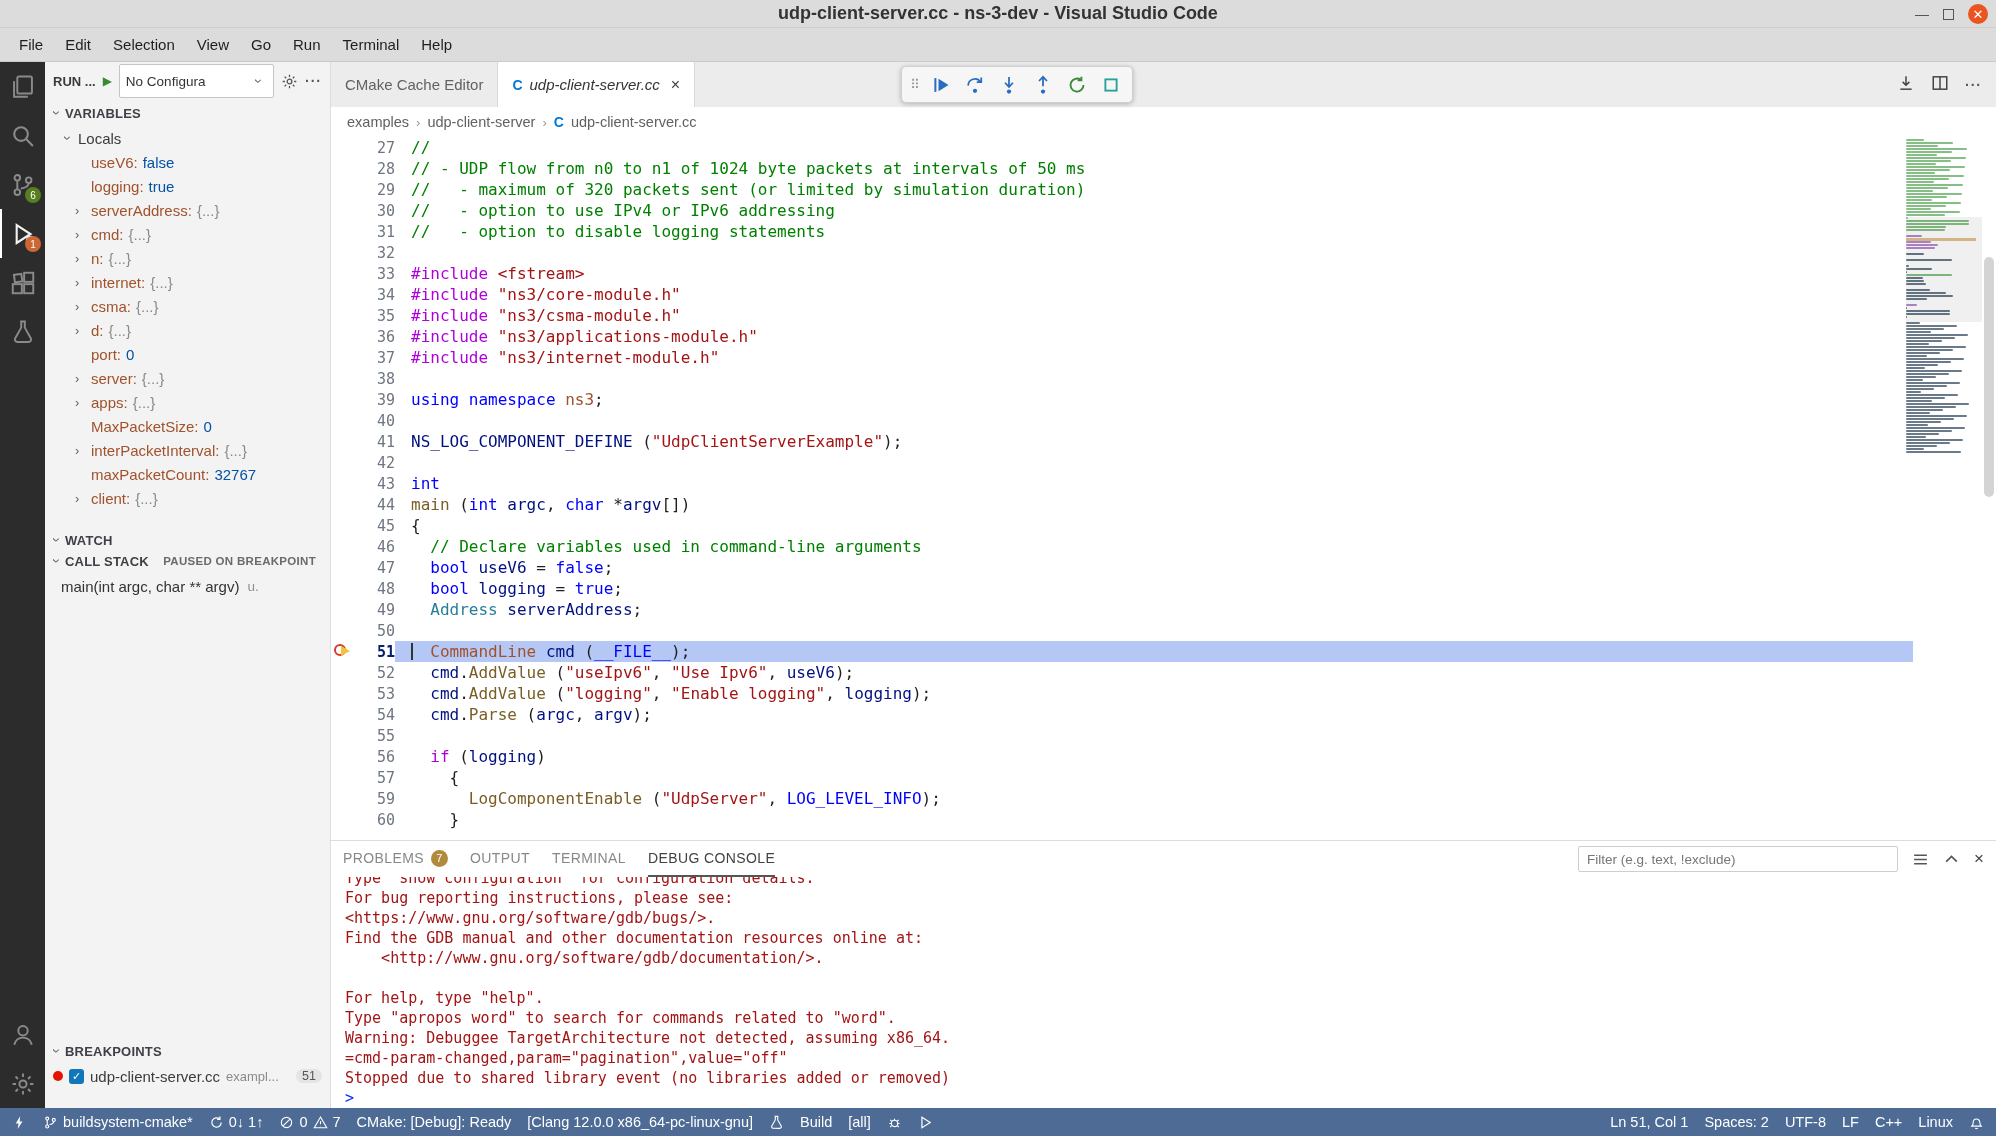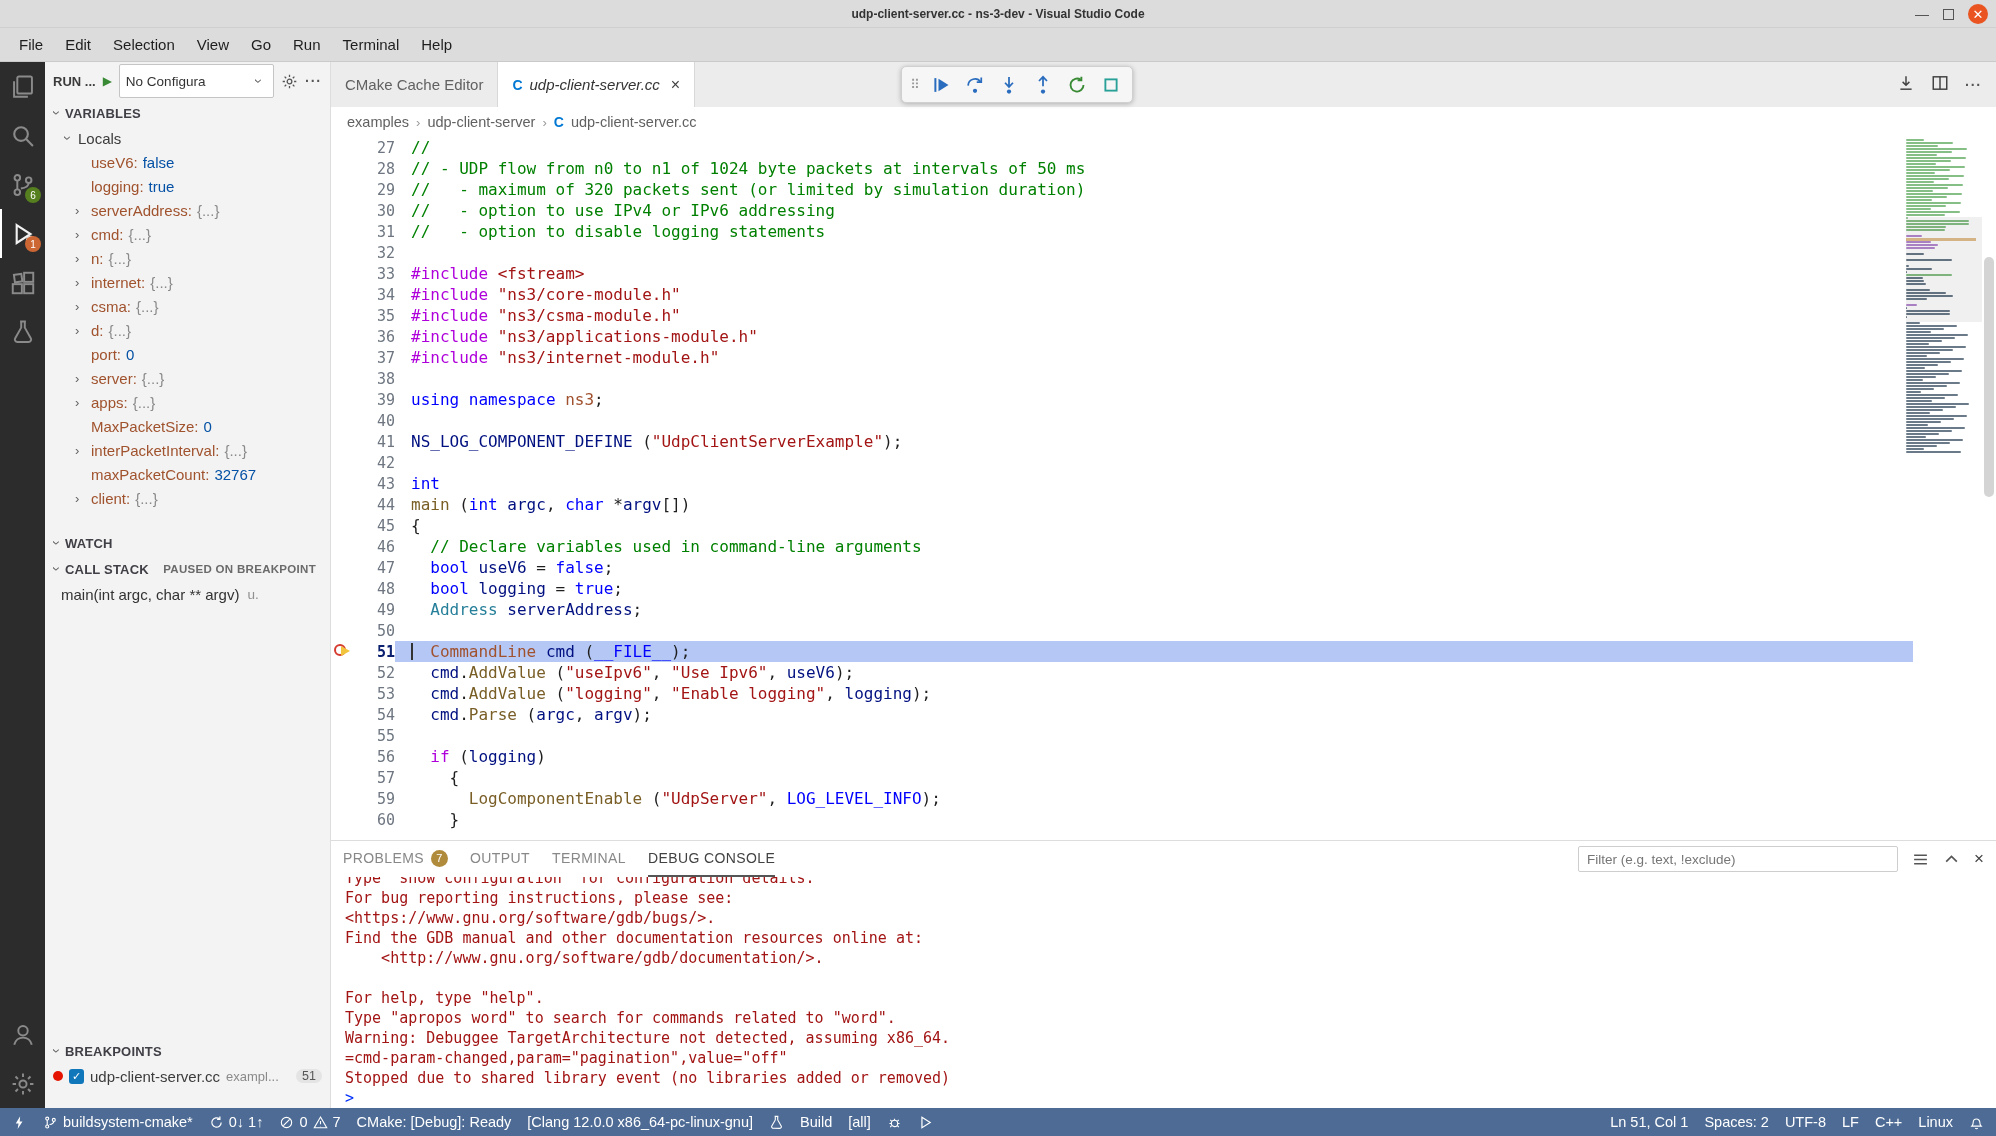--- a/index.html
+++ b/index.html
@@ -1,21 +1,21 @@
 <!DOCTYPE html>
 <html><head>
 <meta charset="utf-8">
 <style>
   * { margin:0; padding:0; box-sizing:border-box; }
   html,body { width:1996px; height:1136px; overflow:hidden; font-family:"Liberation Sans",sans-serif; }
   .app { width:1996px; height:1136px; display:flex; flex-direction:column; background:#fff; }
 
   
   .titlebar { height:28px; background:#dcdcdc; position:relative; display:flex; align-items:center; justify-content:center; border-bottom:1px solid #cfcfcf; }
-  .title-text { font-size:12px; color:#333; font-weight:bold; }
+  .title-text { font-size:18px; color:#333; font-weight:bold; }
   .win-controls { position:absolute; right:8px; top:0; height:28px; display:flex; align-items:center; gap:14px; }
   .wc { color:#555; font-size:14px; cursor:default; }
   .wc-max { width:11px; height:11px; border:1.5px solid #555; }
   .wc-close { width:20px; height:20px; background:#e95420; border-radius:50%; color:#fff; display:flex; align-items:center; justify-content:center; font-size:13px; line-height:1; }
 
   
   .menubar { height:34px; background:#dcdcdc; display:flex; align-items:center; padding-left:8px; border-bottom:1px solid #cacaca; }
   .menu-item { font-size:15px; color:#1e1e1e; padding:4px 11px; border-radius:4px; }
 
   
@@ -49,21 +49,21 @@
 
   .scope-row { height:24px; display:flex; align-items:center; padding-left:15px; }
   .scope-name { margin-left:2px; }
   .var-row { height:24px; display:flex; align-items:center; padding-left:30px; white-space:nowrap; }
   .var-twisty { width:16px; color:#616161; font-size:13px; flex:0 0 16px; }
   .var-name { color:#a0522d; }
   .var-val { margin-left:5px; }
   .val-prim { color:#0451a5; }
   .val-obj { color:#8a8a8a; }
 
-  .watch-header { margin-top:20px; }
+  .watch-header { margin-top:12px;align-items:flex-end; }
   .callstack { }
   .cs-row { height:24px; display:flex; align-items:center; padding-left:16px; color:#333; white-space:nowrap; overflow:hidden; }
   .cs-suffix { color:#909090; margin-left:8px; font-size:13.5px; }
 
   .bp-section { margin-top:auto; padding-bottom:20px; }
   .bp-row { height:24px; display:flex; align-items:center; gap:6px; padding:0 8px 0 8px; }
   .bp-dot { width:10px; height:10px; border-radius:50%; background:#e51400; flex:0 0 10px; }
   .bp-check { width:15px; height:15px; background:#1177bb; border-radius:3px; color:#fff; font-size:11px; display:flex; align-items:center; justify-content:center; flex:0 0 15px; }
   .bp-file { white-space:nowrap; }
   .bp-path { color:#8a8a8a; font-size:13px; white-space:nowrap; overflow:hidden; flex:1; }

